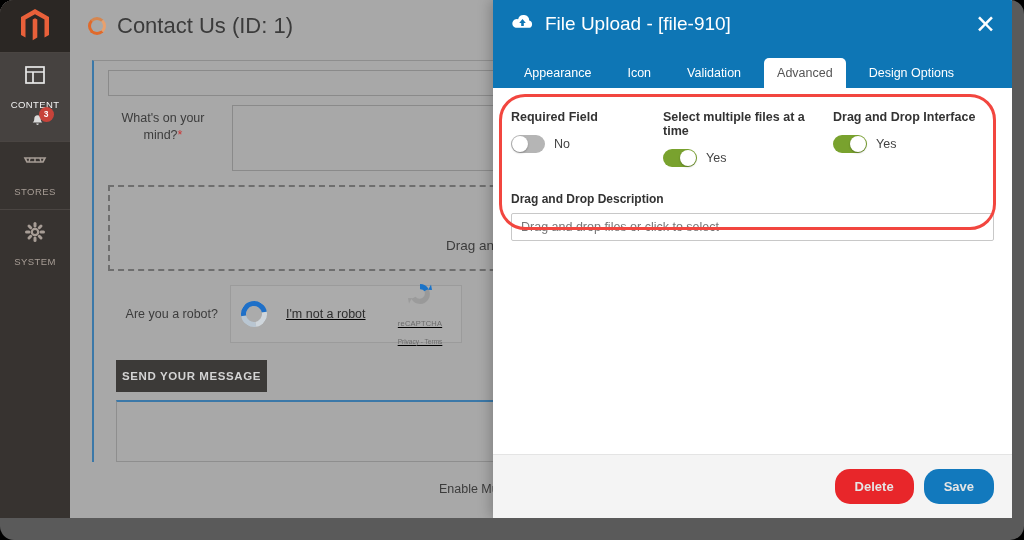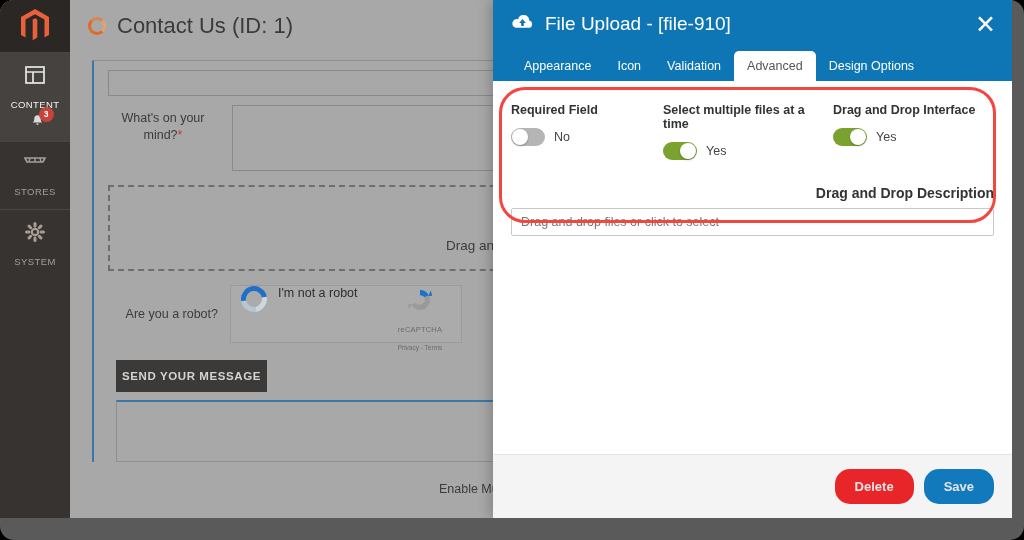--- a/index.html
+++ b/index.html
@@ -80,21 +80,21 @@
     margin:14px 14px 0 14px; height:86px;
     border:2px dashed #6e6e6e; background:#a8a8a8;
     display:flex; flex-direction:column; align-items:center; justify-content:center; gap:9px;
   }
   .dz-text { font-size:13.5px; color:#3c3c3c; }
 
   .captcha-row { display:flex; align-items:center; gap:12px; padding:14px 14px 0 14px; }
   .captcha-lbl { width:110px; text-align:right; font-size:12.5px; color:#3c3c3c; }
   .captcha-box {
     width:232px; height:58px; border:1px solid #9b9b9b; background:#ababab;
-    display:flex; align-items:flex-start; padding:0 10px; gap:11px;
+    display:flex; align-items:center; padding:0 10px; gap:19px;text-decoration:underline;
   }
   .captcha-spin {
     width:26px; height:26px; border-radius:50%;
     border:5px solid #1f70c8; border-right-color:#cfd6dc; border-bottom-color:#b9c6d2;
     transform:rotate(35deg);
   }
   .captcha-text { font-size:12.5px; color:#2e2e2e; flex:1; }
   .recap-brand { text-align:center; width:62px; }
   .recap-name { font-size:7.5px; color:#6b6b6b; letter-spacing:.2px; }
   .recap-legal { font-size:6.5px; color:#6b6b6b; }
@@ -136,41 +136,41 @@
     background:#fff; box-shadow:-3px 0 12px rgba(0,0,0,.22);
     display:flex; flex-direction:column;
   }
   #modal-head { background:#0e76b5; padding:13px 14px 0 18px; }
   #modal-title-row { display:flex; align-items:center; gap:11px; }
   #modal-title { color:#fff; font-size:19px; flex:1; }
   #modal-close {
     color:#fff; font-size:25px; line-height:.8; cursor:pointer; font-weight:300;
     padding:0 2px;
   }
-  #modal-tabs { display:flex; align-items:flex-end; margin-top:16px; gap:0; }
+  #modal-tabs { display:flex; align-items:flex-end; margin-top:23px; gap:10px; }
   .tab {
     padding:8px 13px; font-size:12.5px; color:#fff; cursor:pointer;
     border-radius:5px 5px 0 0;
   }
   .tab.active { background:#fff; color:#555; }
 
   #modal-body { flex:1; position:relative; padding:22px 18px; }
   .annot {
     position:absolute; left:6px; top:6px; width:497px; height:136px;
     border:3px solid #f2463f; border-radius:26px; pointer-events:none;
   }
   .opt-grid { display:flex; gap:0; }
   .opt-col { }
   .opt-col.c1 { width:152px; }
   .opt-col.c2 { width:170px; }
   .opt-title { font-size:12.5px; color:#333; font-weight:bold; margin-bottom:11px; }
   .opt-ctrl { display:flex; align-items:center; gap:9px; }
   .opt-val { font-size:12.5px; color:#444; }
 
-  .desc-title { font-size:14px; color:#333; font-weight:bold; margin:25px 0 7px;text-align:right; }
+  .desc-title { font-size:12px; color:#333; font-weight:bold; margin:25px 0 7px; }
   .desc-input {
     width:100%; height:28px; border:1px solid #c8c8c8; border-radius:2px;
     padding:0 9px; font-size:12.5px; color:#777;
     font-family:"Liberation Sans", sans-serif; background:#fff;
   }
 
   #modal-foot {
     background:#f4f4f4; border-top:1px solid #e4e4e4;
     padding:14px 18px; display:flex; justify-content:flex-end; gap:10px;
   }

